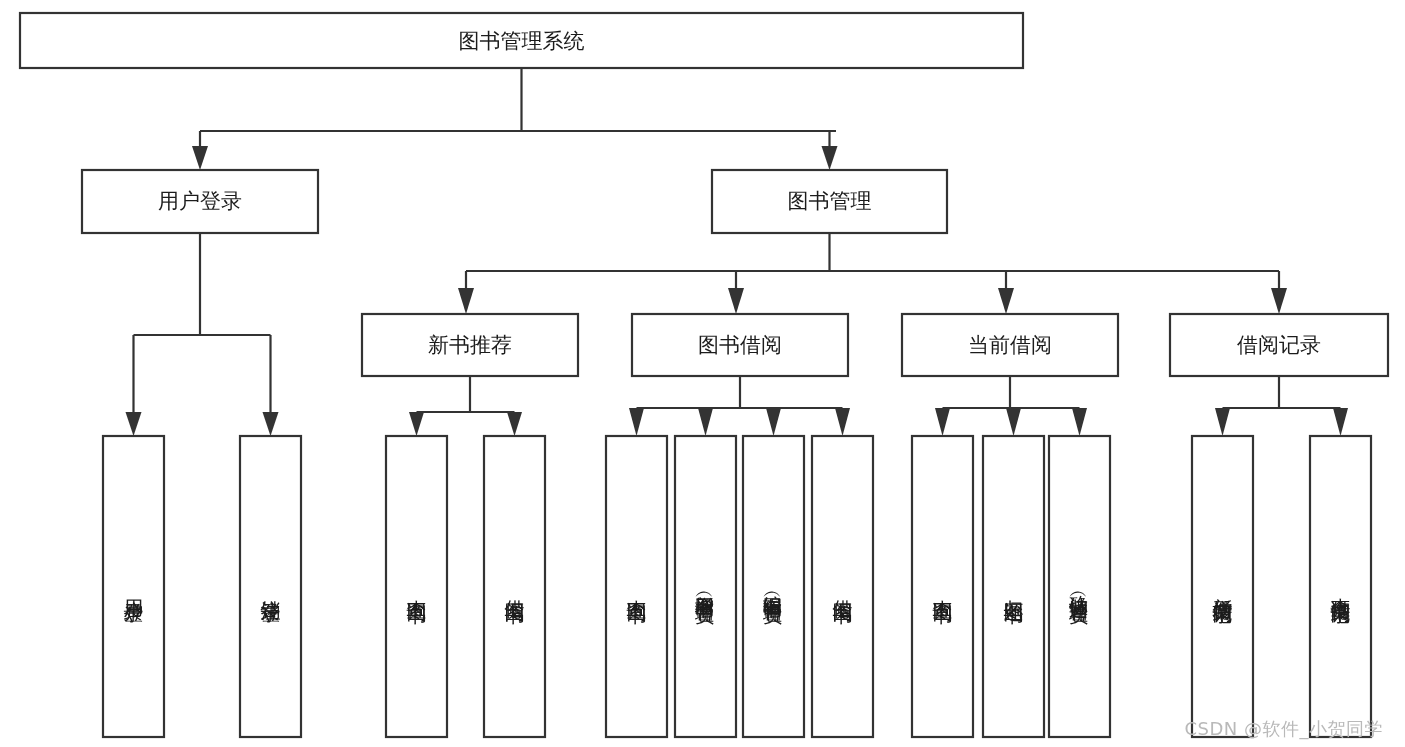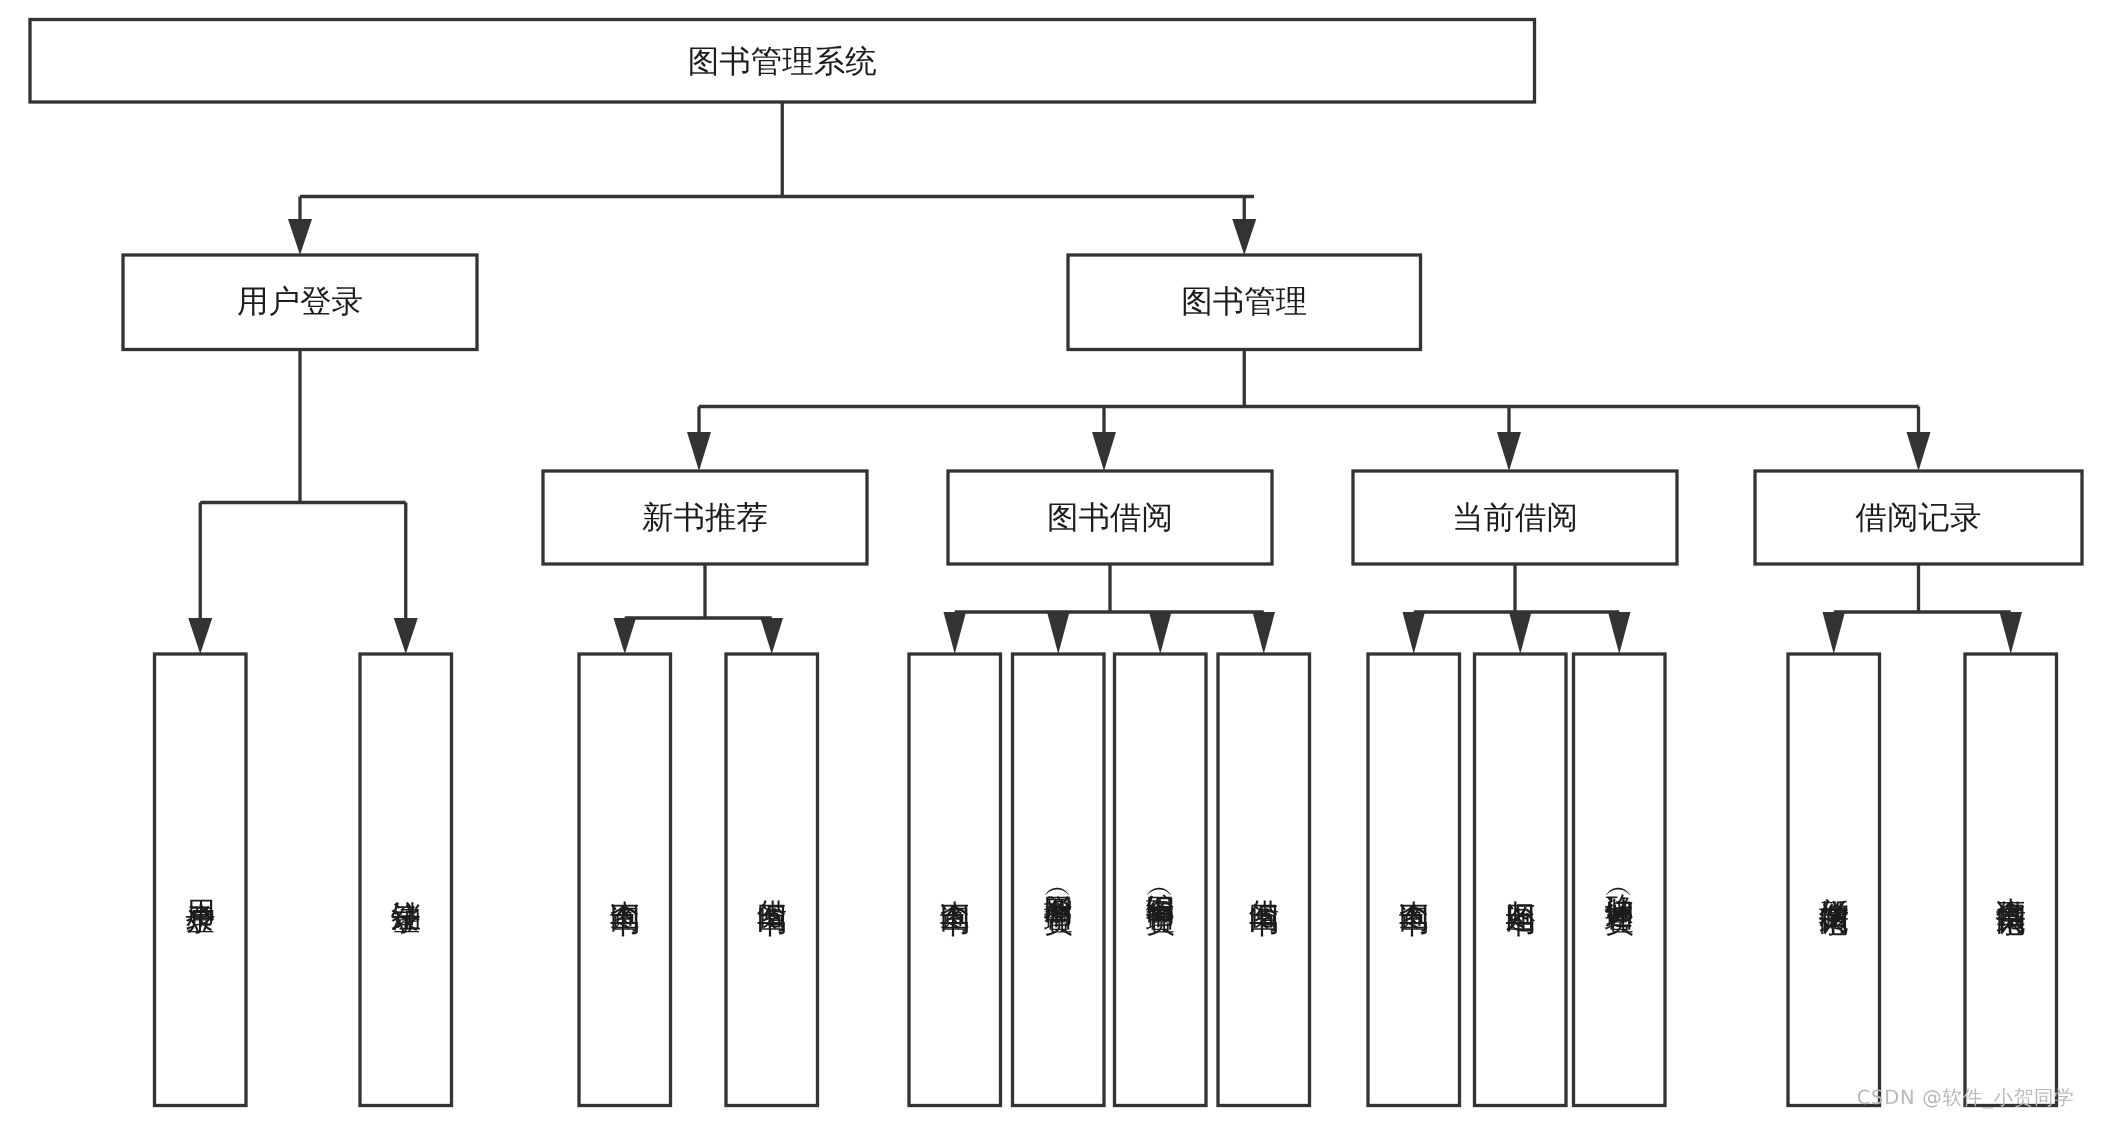--- a/index.html
+++ b/index.html
@@ -66,21 +66,21 @@
     color: #1c1c1c;
     letter-spacing: 1.5px;
     white-space: nowrap;
     text-align: center;
   }
   .watermark {
     position: absolute;
     right: 8px;
     bottom: 6px;
     font-family: "DejaVu Sans", "Liberation Sans", sans-serif;
-    font-size: 13px;
+    font-size: 18px;
     color: #b9b9b9;
     letter-spacing: 0.5px;
     white-space: nowrap;
   }
 </style>
 </head>
 <body>
 
 <div id="diagram-root">
 

